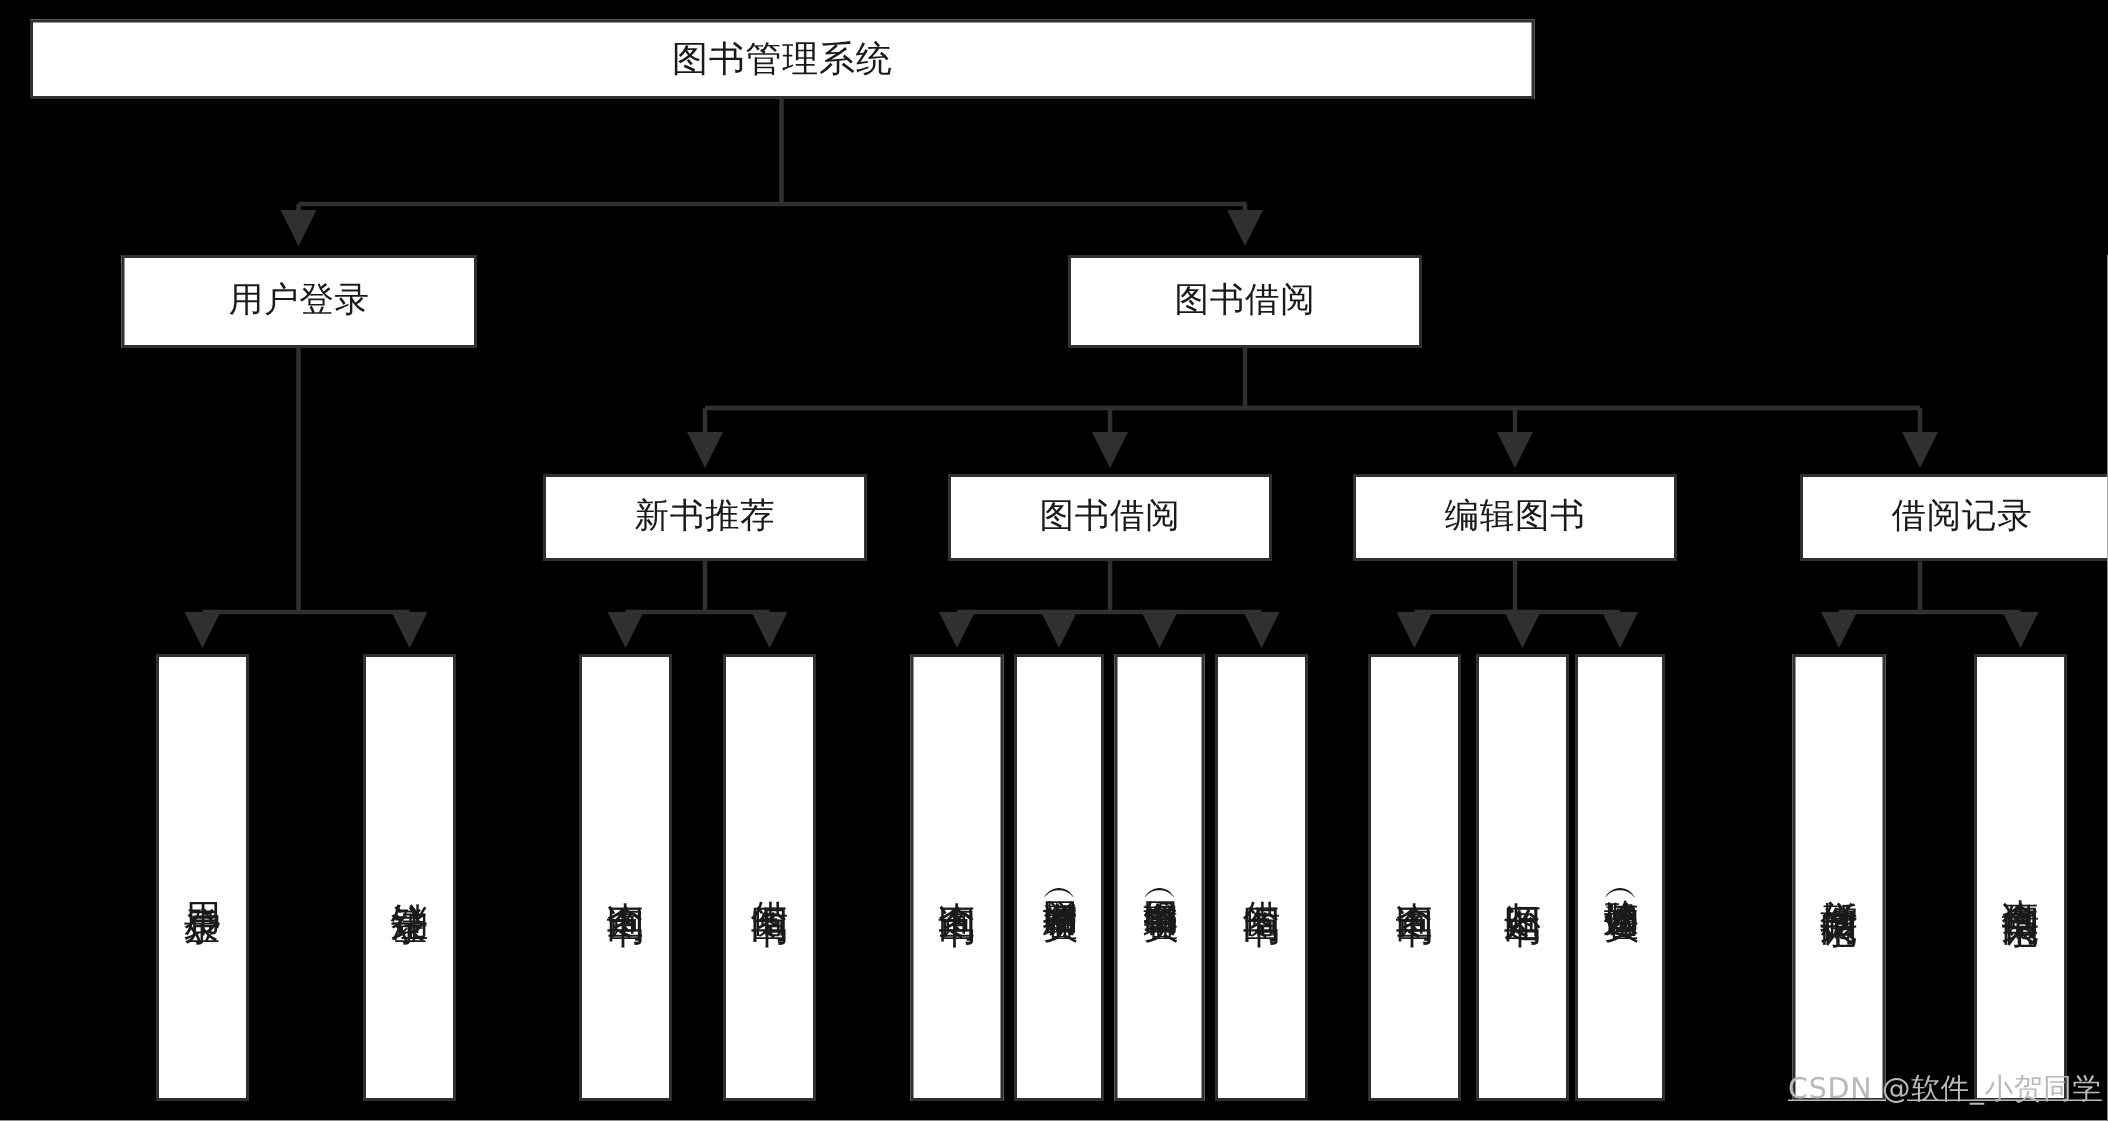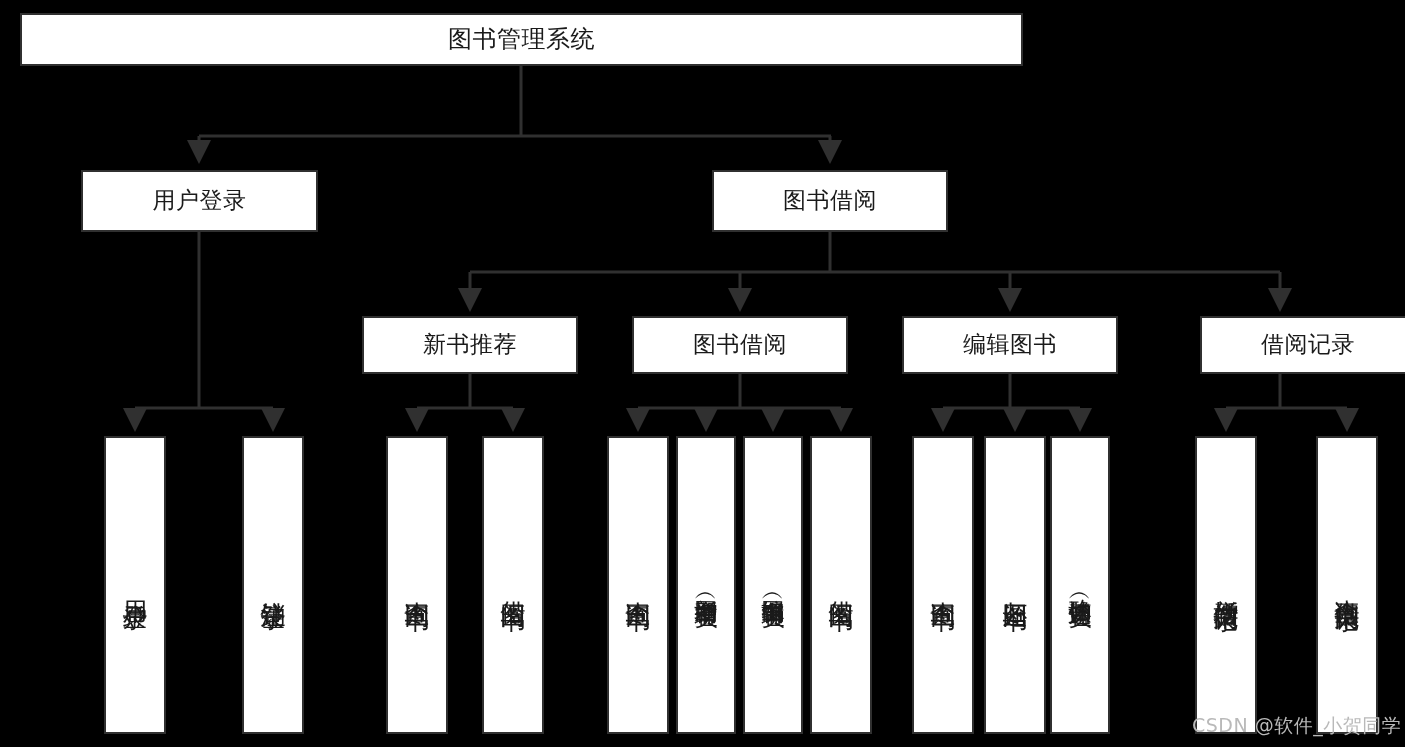--- a/index.html
+++ b/index.html
@@ -188,15 +188,15 @@
   <div class="node vert narrow" style="left: 1050px; top: 436px; width: 60px; height: 298px;">
     <span class="label">确认归还（管理员）</span>
   </div>
   <div class="node vert" style="left: 1195px; top: 436px; width: 62px; height: 298px;">
     <span class="label">新增借阅记录</span>
   </div>
   <div class="node vert" style="left: 1316px; top: 436px; width: 62px; height: 298px;">
     <span class="label">查询借阅记录</span>
   </div>
 
-  <div class="watermark" style="left: 1192px; top: 713px; color: rgb(185, 185, 185);">CSDN @软件_小贺同学</div>
+  <div class="watermark" style="left: 1192px; top: 713px; color: rgb(185, 185, 185); text-decoration: underline;">CSDN @软件_小贺同学</div>
 
 </div>
 
 </body></html>

